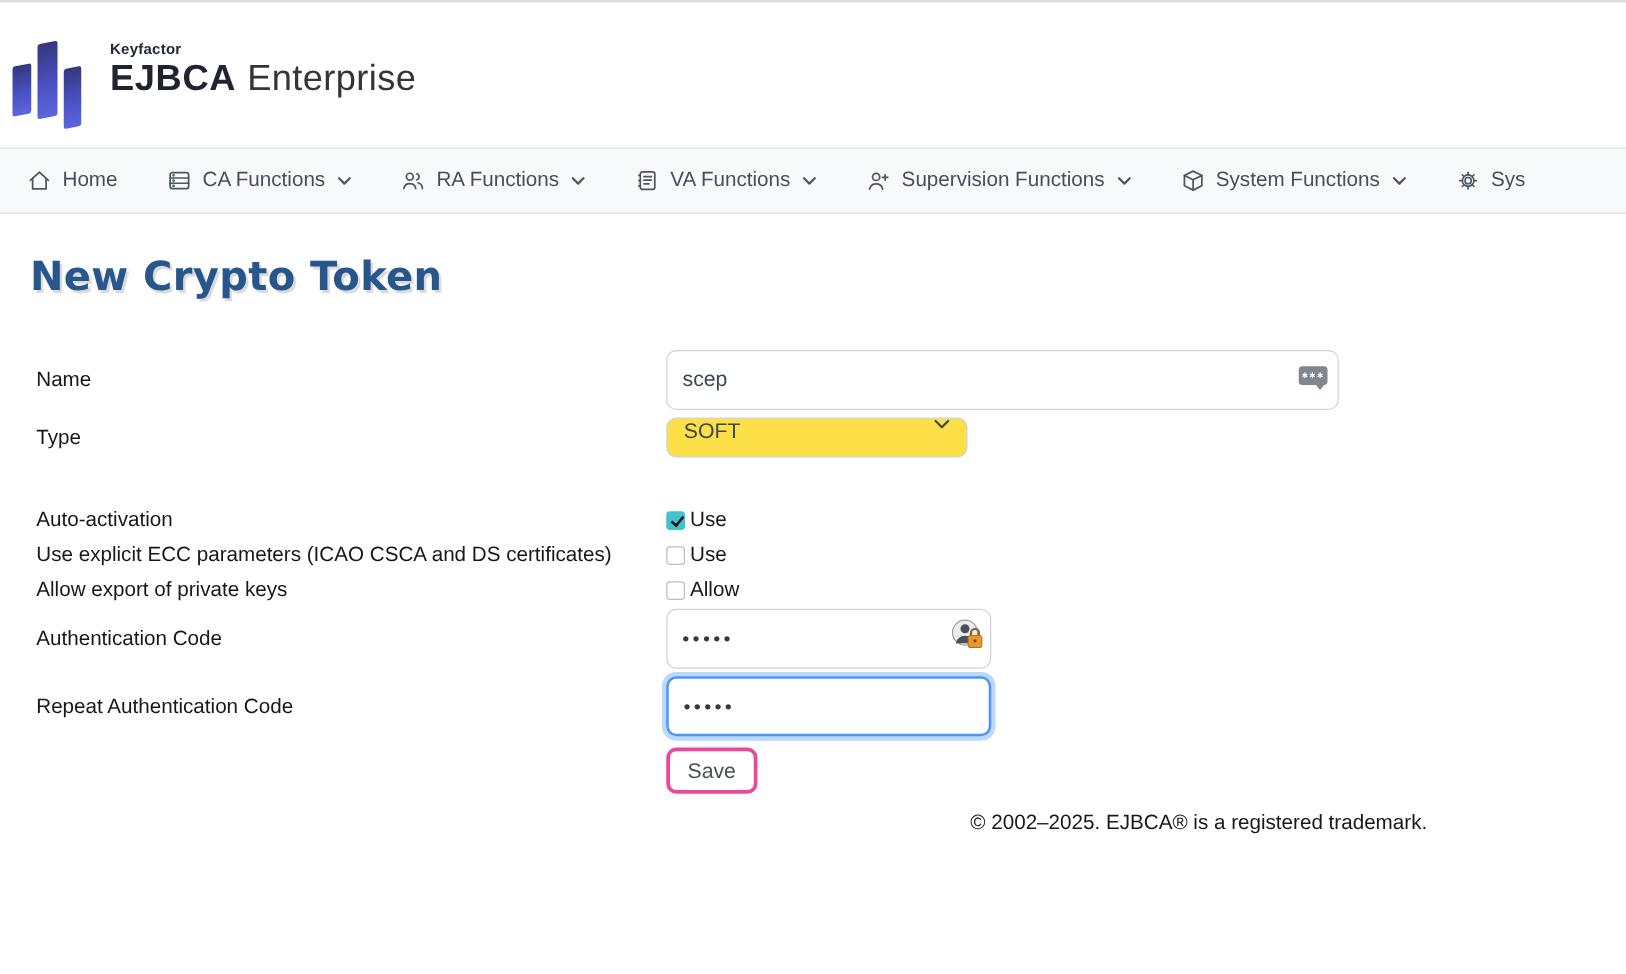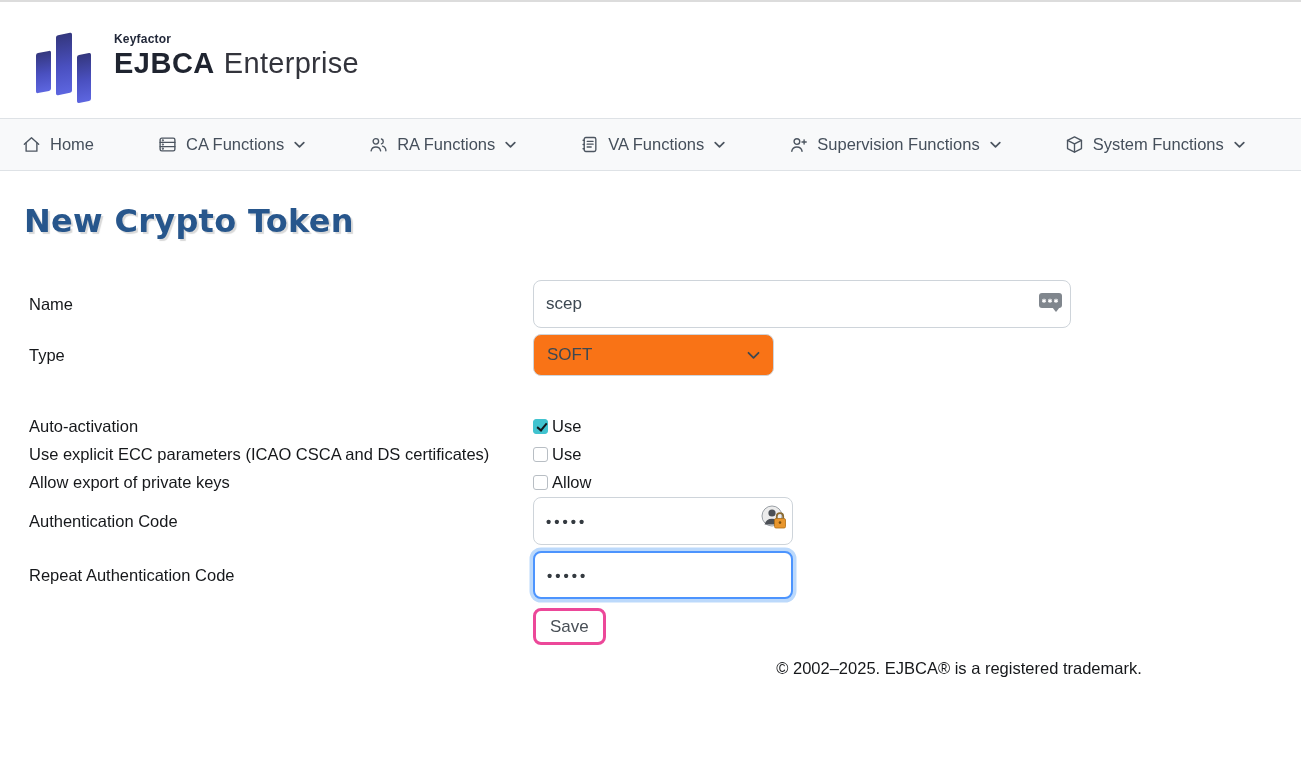--- a/index.html
+++ b/index.html
@@ -2,37 +2,37 @@
 <html><head>
 <meta charset="utf-8">
 <style>
   * { margin:0; padding:0; box-sizing:border-box; }
   html,body { width:1301px; height:779px; overflow:hidden; background:#fff;
     font-family:"Liberation Sans", sans-serif; }
   body { border-top:2px solid #dcdcdc; }
 
   
   .header { height:116px; background:#fff; position:relative; }
-  .brand { position:absolute; left:32px; top:22px; display:flex; align-items:flex-start; }
+  .brand { position:absolute; left:6px; top:22px; display:flex; align-items:flex-start; }
   .logo-mark { width:64px; height:72px; position:relative; margin-top:2px; }
   .logo-bar { position:absolute; border-radius:2px;
     background:linear-gradient(180deg,#34377e 0%,#4a50c0 55%,#5d66e0 100%);
     transform:skewY(-11deg); }
   .logo-bar.b1 { left:4px;  top:26px; width:15px; height:40px; }
   .logo-bar.b2 { left:24px; top:8px;  width:16px; height:60px; }
   .logo-bar.b3 { left:45px; top:28px; width:14px; height:48px; }
   .brand-text { margin-left:18px; margin-top:8px; }
   .brand-small { font-size:12px; font-weight:700; color:#23293a; letter-spacing:.2px; }
   .brand-line { display:flex; align-items:baseline; margin-top:1px; }
   .brand-bold { font-size:29px; font-weight:700; color:#1f2430; letter-spacing:.5px; }
   .brand-light { font-size:29px; font-weight:300; color:#33343c; margin-left:9px; letter-spacing:.3px; }
 
   
   .nav { height:53px; background:#f8f9fa; border-top:1px solid #dee2e6; border-bottom:1px solid #dee2e6;
-    display:flex; align-items:center; padding-left:22px; gap:64px; white-space:nowrap; }
+    display:flex; align-items:center; padding-left:22px; gap:40px; white-space:nowrap; }
   .nav-item { display:flex; align-items:center; gap:9px; color:#454f5b; font-size:16.5px; cursor:pointer; flex:none; }
   .nav-item svg { display:block; }
   .nav-icon { stroke:#4c5560; fill:none; stroke-width:1.3; stroke-linecap:round; stroke-linejoin:round; }
   .chev { stroke:#4c5560; fill:none; stroke-width:1.7; stroke-linecap:round; stroke-linejoin:round; margin-left:1px; }
 
   
   .main { padding-left:29px; }
   .page-title { font-family:"DejaVu Sans", sans-serif; font-size:32px; font-weight:700;
     color:#27568c; letter-spacing:.3px; margin:31px 0 0 -5px;
     text-shadow:2px 2px 1px #d9d9d9; }
@@ -47,22 +47,22 @@
   .name-wrap { position:relative; width:538px; }
   .name-wrap .txt { width:538px; padding-right:40px; }
 
   .bubble-icon { position:absolute; right:9px; top:13px; width:23px; height:15px;
     background:#80868d; border-radius:3px; cursor:pointer;
     display:flex; align-items:center; justify-content:center; }
   .bubble-icon::before { content:"✱✱✱"; color:#fff; font-size:6px; letter-spacing:1px; line-height:1; }
   .bubble-icon::after { content:""; position:absolute; right:2px; bottom:-4px;
     border-left:4px solid transparent; border-right:4px solid transparent; border-top:5px solid #80868d; }
 
-  .select { width:241px; height:42px; border:1px solid #ced4da; border-radius:8px; background:#f97316;
-    display:flex; align-items:center; justify-content:space-between; padding:0 13px;
+  .select { width:241px; height:32px; border:1px solid #ced4da; border-radius:8px; background:#fde047;
+    display:flex; justify-content:space-between; padding:0 13px;
     font-size:17px; color:#3d4852; cursor:pointer; }
 
   .cbrow { height:28px; }
   .cbwrap { display:flex; align-items:center; gap:4px; }
   .cb { width:15px; height:15px; border:1px solid #b8bec4; border-radius:3px; background:#fff;
     position:relative; cursor:pointer; flex:none; }
   .cb.checked { background:#41c3cf; border-color:#41c3cf; }
   .cb.checked::after { content:""; position:absolute; left:4.5px; top:1.5px; width:4px; height:8px;
     border-right:2px solid #14181c; border-bottom:2px solid #14181c; transform:rotate(40deg); }
   .cblabel { font-size:16.5px; color:#16181b; }

